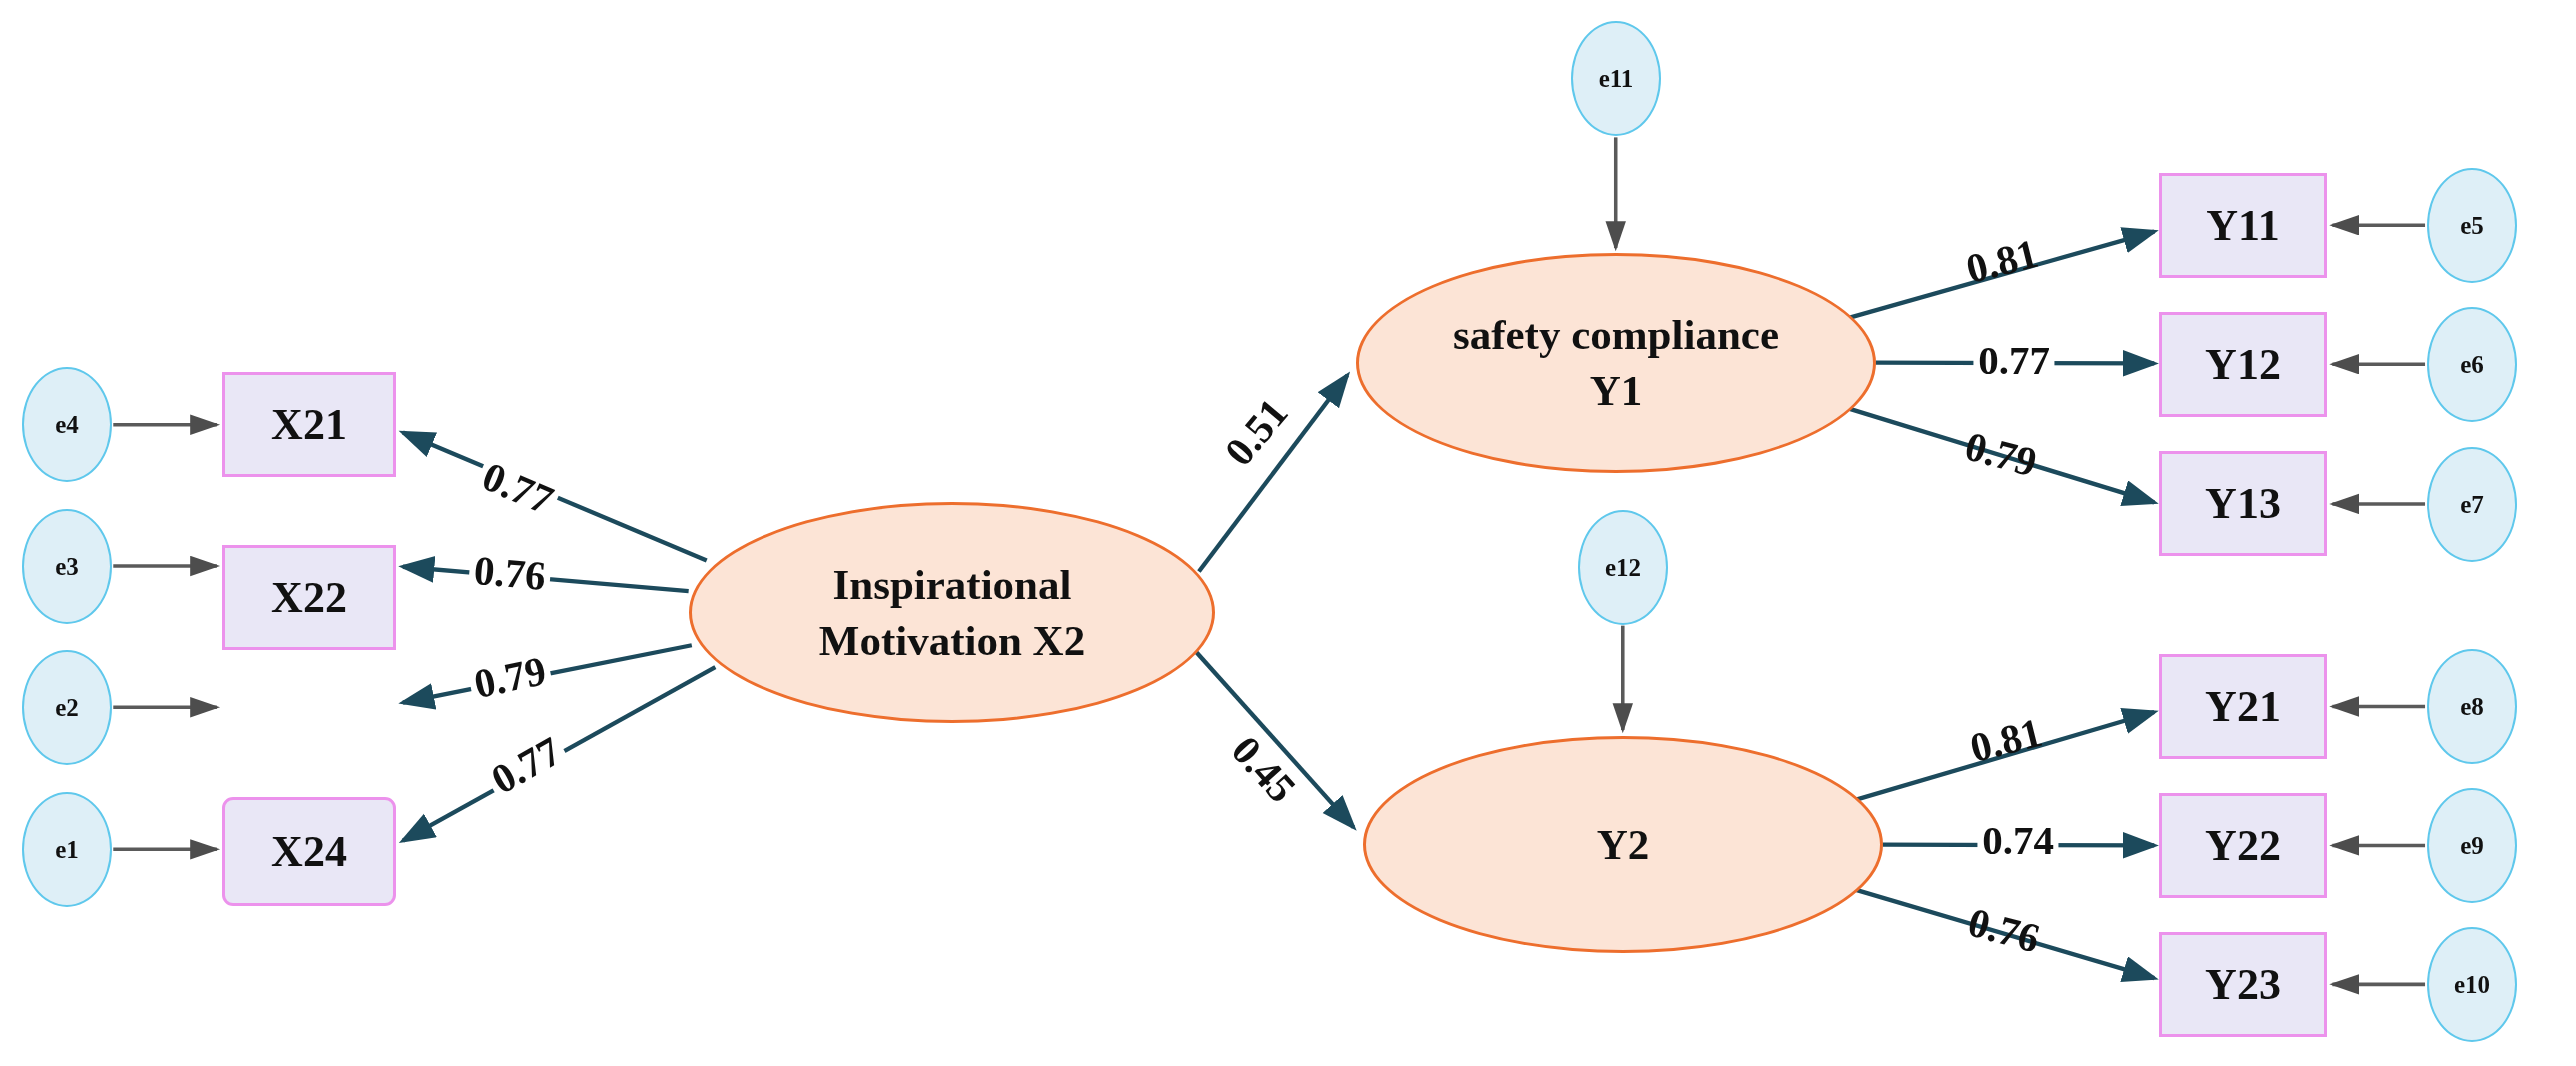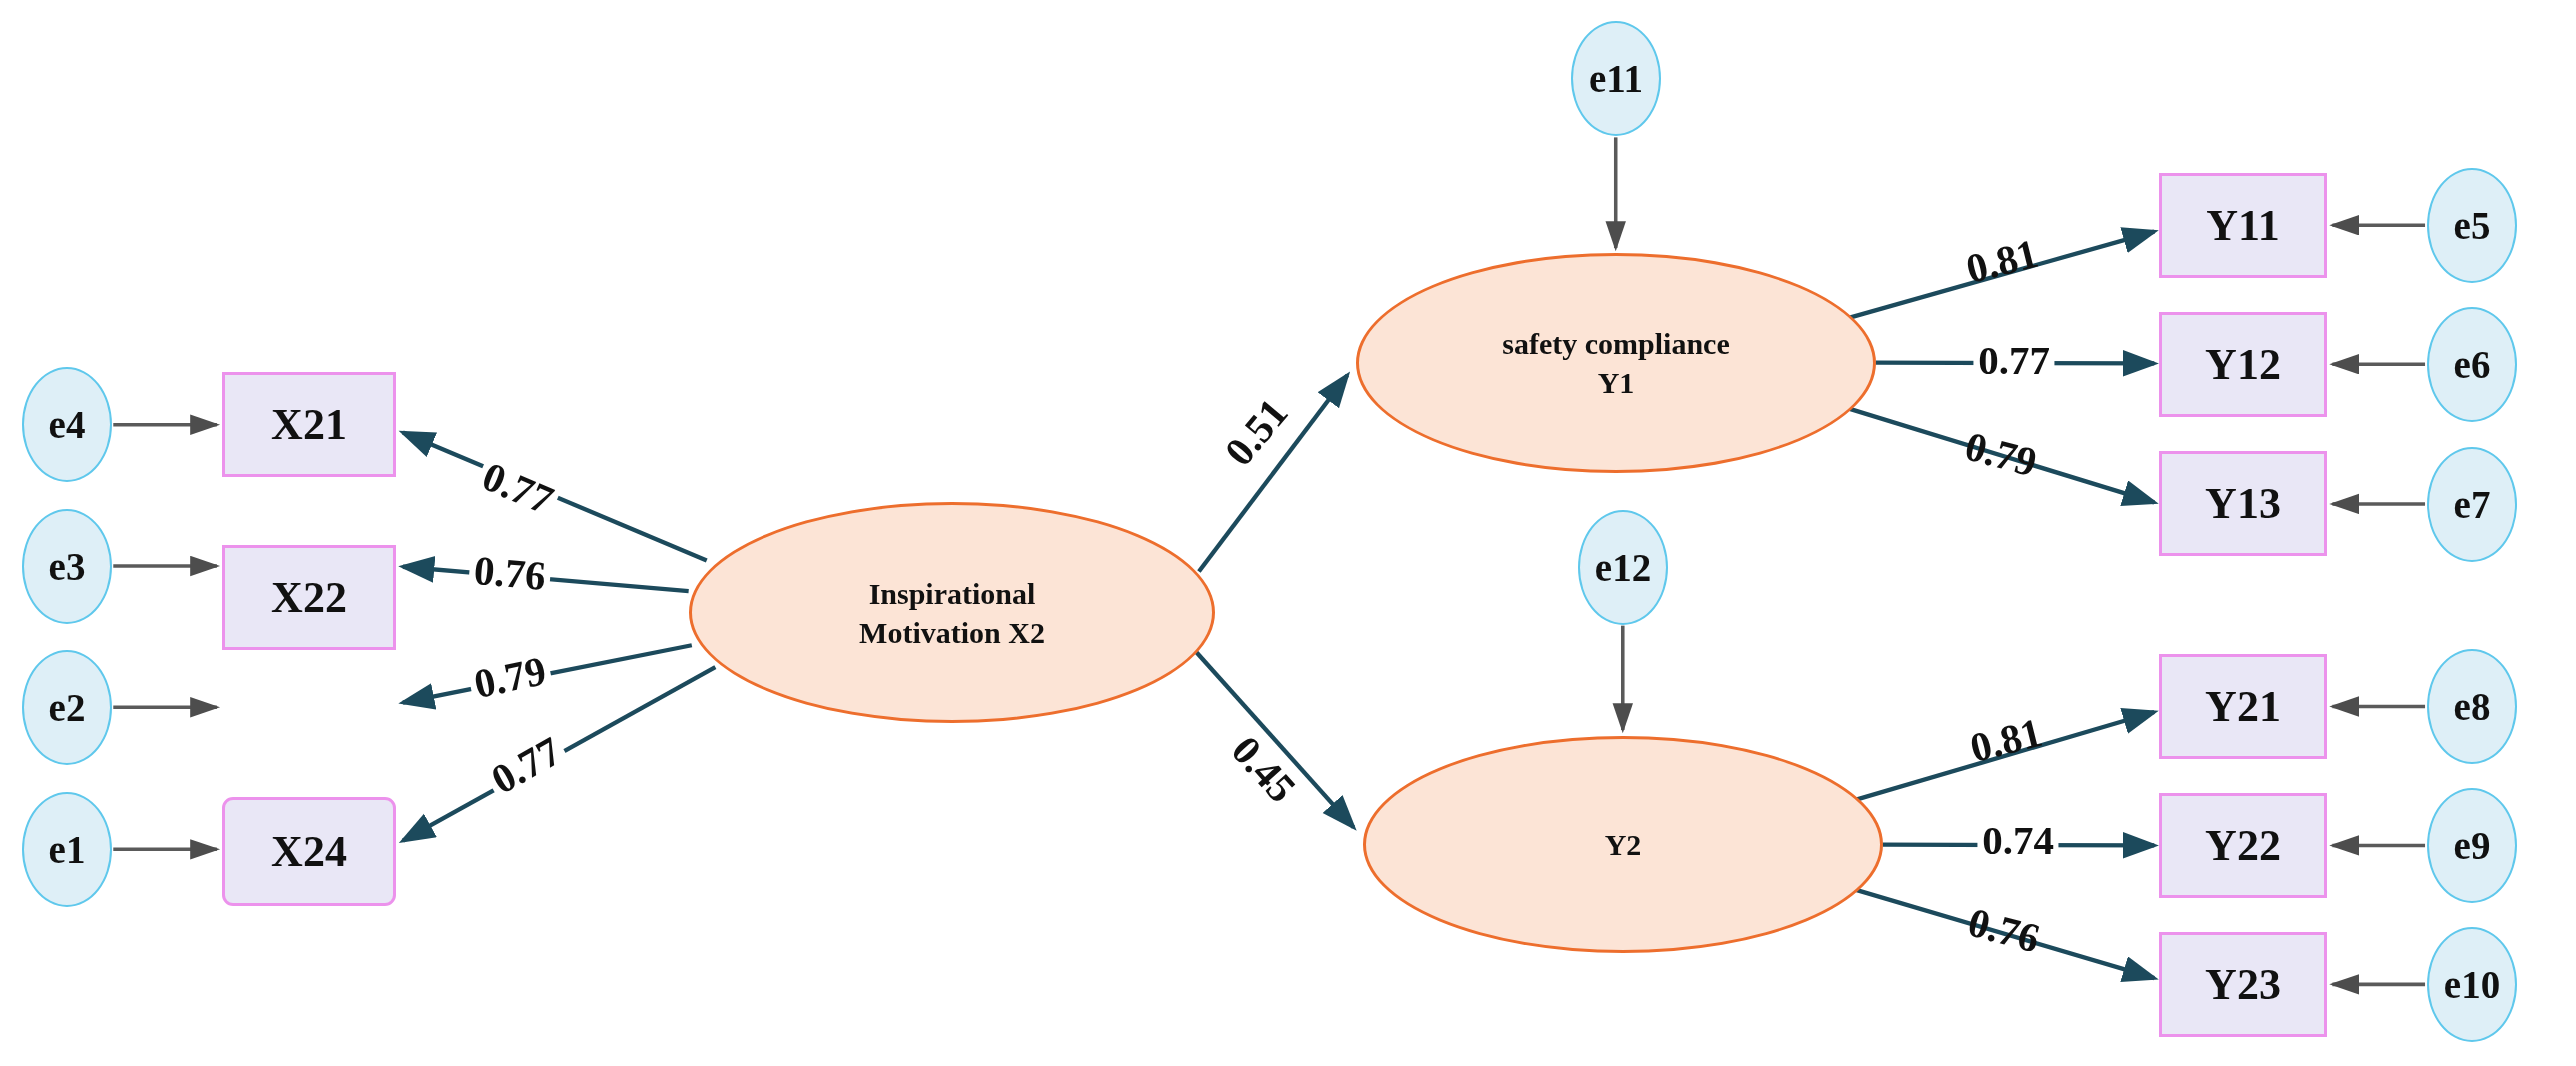--- a/index.html
+++ b/index.html
@@ -15,29 +15,29 @@
     font-family:"Liberation Serif", serif; overflow:hidden;
   }
   .edges{position:absolute; left:0; top:0; width:100%; height:100%;}
   .edges line{stroke-linecap:butt;}
   .teal-line{stroke:var(--loading-arrow); stroke-width:5.5;}
   .gray-line{stroke:var(--error-arrow); stroke-width:4.5;}
   .node{position:absolute; box-sizing:border-box; display:flex; align-items:center; justify-content:center; text-align:center;}
   .latent{
     background:var(--latent-fill); border:3.1px solid var(--latent-border);
     border-radius:50%; color:var(--text-color);
-    font-weight:700; font-size:30px; line-height:1.3;
+    font-weight:700; font-size:43px; line-height:1.3;
   }
   .indicator{
     background:var(--indicator-fill); border:3.1px solid var(--indicator-border);
     color:var(--text-color); font-weight:700; font-size:44px;
   }
   .error{
     background:var(--error-fill); border:2.7px solid var(--error-border);
-    border-radius:50%; color:var(--text-color); font-weight:700; font-size:39px;
+    border-radius:50%; color:var(--text-color); font-weight:700; font-size:25px;
   }
   .coef{
     position:absolute; color:var(--text-color); font-weight:700; font-size:41px;
     white-space:nowrap; transform-origin:center center;
   }
   .coef.bg{background:#ffffff; padding:0 4.7px;}
 </style>
 </head>
 <body>
 

